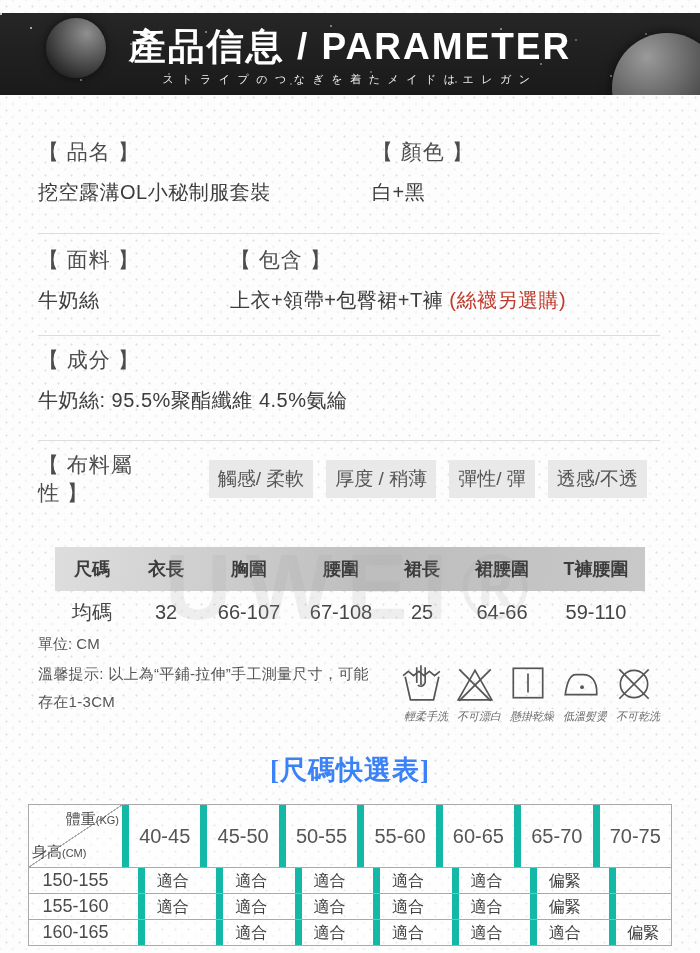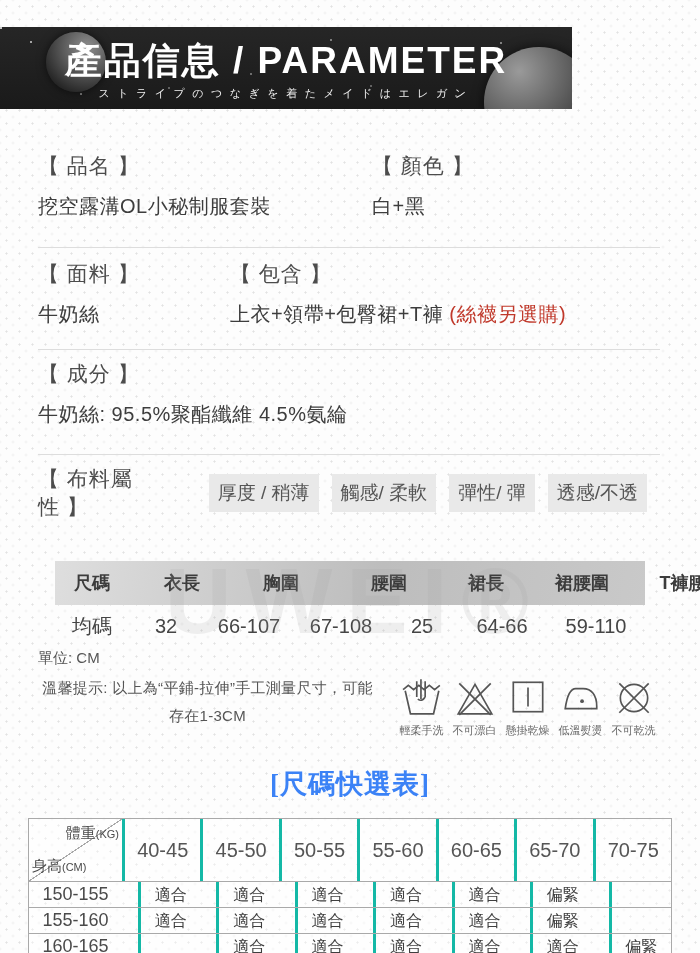--- a/index.html
+++ b/index.html
@@ -10,21 +10,21 @@
     background-color:#fdfdfd;
     background-image:
       radial-gradient(circle, #e2e2e2 0.9px, transparent 1.2px),
       radial-gradient(circle, #ededed 0.9px, transparent 1.2px);
     background-size:13px 13px, 13px 13px;
     background-position:0 0, 6.5px 6.5px;
     color:#4a4a4a;
   }
   
   .banner {
-    position:relative; margin-top:27px; height:82px; width:572px;
+    position:relative; margin-top:13px; height:82px; width:700px;
     background:linear-gradient(180deg,#262626,#1a1a1a);
     overflow:hidden; text-align:center;
   }
   .planet { position:absolute; border-radius:50%; }
   .planet-left {
     left:46px; top:5px; width:60px; height:60px;
     background:radial-gradient(circle at 68% 26%, #8f8f8f, #4f4f4f 48%, #262626 78%);
     box-shadow:0 0 10px rgba(0,0,0,.6);
   }
   .planet-right {
@@ -62,45 +62,45 @@
   .d2 { margin-top:21px; }
   .d3 { margin-top:26px; }
   .m-row2 { margin-top:12px; }
   .m-row3 { margin-top:10px; }
   .props { margin-top:10px; display:flex; align-items:center;gap:42px; }
   .prop-tags { display:flex; margin-left:16px; }
   .tag { background:#e9e9e9; color:#555; font-size:19px; padding:6px 9px; margin-right:13px; white-space:nowrap; }
   
   .size-table { position:relative; margin:40px 0 0 17px; width:590px; }
   .st-grid { display:grid; grid-template-columns:74px 74px 92px 92px 70px 90px 98px; }
-  .st-head { background:linear-gradient(100deg,#dedede,#bdbdbd 55%,#c9c9c9);gap:16px; }
+  .st-head { background:linear-gradient(100deg,#dedede,#bdbdbd 55%,#c9c9c9); }
   .st-head .st-cell { font-weight:bold; font-size:18px; color:#3c3c3c; line-height:44px; }
   .st-cell { text-align:center; }
   .st-row .st-cell { font-size:20px; color:#454545; line-height:42px; }
   .st-watermark {
     position:absolute; left:110px; top:-12px; font-size:92px; font-weight:bold;
     color:rgba(160,160,160,0.16); letter-spacing:14px; pointer-events:none;
   }
   .unit-line { margin-top:2px; font-size:15px; color:#555; }
   
   .tips-band { display:flex; margin-top:6px; }
-  .tips { width:392px; font-size:15px; color:#555; line-height:28px; letter-spacing:0.3px;text-align:center; }
+  .tips { width:392px; font-size:15px; color:#555; line-height:28px; letter-spacing:0.3px; }
   .care { display:flex; margin-left:18px; margin-top:2px; }
-  .care-item { width:53px; text-align:center; }
+  .care-item { width:53px; text-align:right;font-style:italic; }
   .care-item svg { display:block; margin:0 auto; }
   .care-label { font-size:11px; color:#666; margin-top:5px; white-space:nowrap; }
   
   .quick-title {
     margin-top:28px; text-align:center; font-family:"Liberation Serif", serif;
     font-size:27px; font-weight:bold; color:#3b82f6; letter-spacing:1px;
   }
   .qt { margin:16px 28px 0 28px; width:644px; border:1px solid #a9a9a9; background:rgba(255,255,255,0.35); }
   .qt-row { display:flex; }
   .qt-row + .qt-row { border-top:1px solid #a9a9a9;gap:16px; }
-  .qt-cell, .qt-rowlabel, .qt-corner { border-left:3px solid #14b8a6; }
+  .qt-cell, .qt-rowlabel, .qt-corner { border-left:7px solid #14b8a6; }
   .qt-rowlabel, .qt-corner { border-left:none; }
   .qt-corner {
     position:relative; width:93px; height:62px;
     background:linear-gradient(to bottom right, transparent calc(50% - 0.6px), #a9a9a9 calc(50% - 0.6px), #a9a9a9 calc(50% + 0.6px), transparent calc(50% + 0.6px));
   }
   .corner-top { position:absolute; top:5px; right:3px; font-size:15px; color:#4a4a4a;text-align:right; }
   .corner-bottom { position:absolute; bottom:5px; left:3px; font-size:15px; color:#4a4a4a; }
   .corner-unit { font-size:11px; }
   .qt-head .qt-cell { line-height:62px; font-size:20px; color:#555; }
   .qt-cell { flex:1; text-align:center; }
@@ -148,22 +148,22 @@
 
     <div class="m-row3">
       <div class="sec-label">【 成分 】</div>
       <div class="sec-value">牛奶絲: 95.5%聚酯纖維  4.5%氨綸</div>
     </div>
     <div class="divider d3"></div>
 
     <div class="props">
       <div class="sec-label">【 布料屬性 】</div>
       <div class="prop-tags">
+        <span class="tag">觸感/ 柔軟</span>
         <span class="tag">厚度 / 稍薄</span>
-        <span class="tag">觸感/ 柔軟</span>
         <span class="tag">彈性/ 彈</span>
         <span class="tag">透感/不透</span>
       </div>
     </div>
 
     <div class="size-table">
       <div class="st-watermark">UWEI®</div>
       <div class="st-grid st-head">
         <div class="st-cell">尺碼</div>
         <div class="st-cell">衣長</div>

